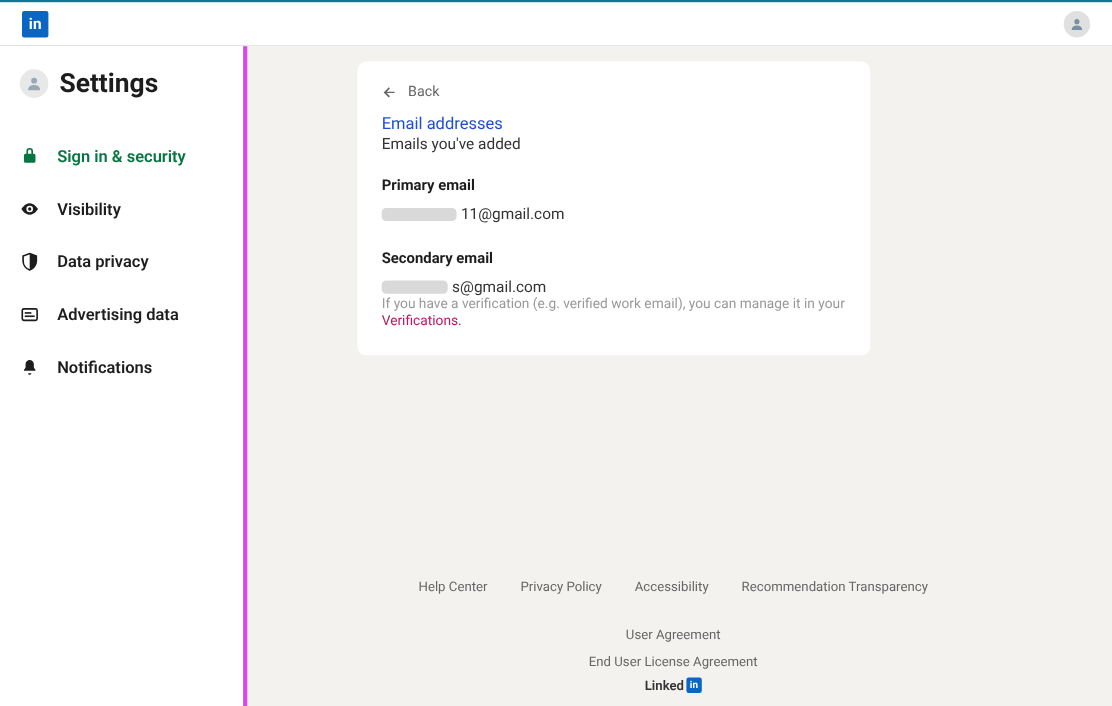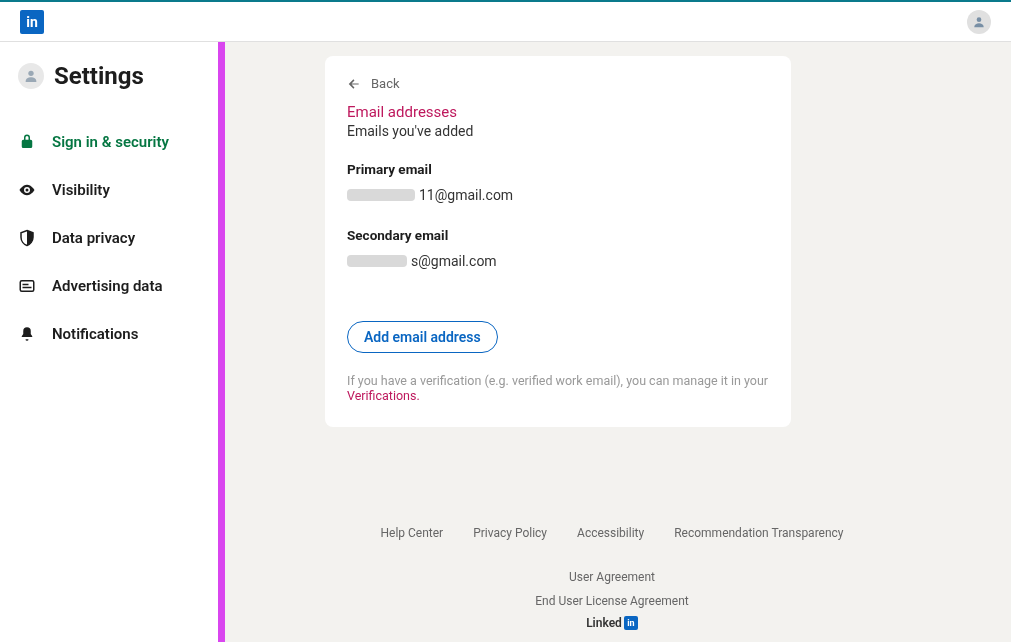--- a/index.html
+++ b/index.html
@@ -45,21 +45,21 @@
       justify-content: center;
     }
     .avatar svg { width: 14px; height: 14px; fill: #788fa5; }
     .main-area {
       display: flex;
       height: calc(100% - 42px);
     }
     .sidebar {
       width: 225px;
       background: #fff;
-      border-right: 7px solid #d946ef;
+      border-right: 4px solid #d946ef;
       padding: 20px 0 0 18px;
     }
     .settings-header {
       display: flex;
       align-items: center;
       gap: 10px;
       margin-bottom: 28px;
     }
     .settings-avatar {
       width: 26px;
@@ -119,21 +119,21 @@
       align-items: center;
       gap: 10px;
       color: #666;
       font-size: 13px;
       cursor: pointer;
       margin-bottom: 12px;
     }
     .back-row svg { width: 14px; height: 14px; fill: #666; }
     .section-title {
       font-size: 15px;
-      color: #be185d;
+      color: #1d4ed8;
       margin-bottom: 2px;
     }
     .section-sub {
       font-size: 14px;
       color: #333;
       margin-bottom: 22px;
     }
     .label {
       font-size: 13.5px;
       font-weight: 700;
@@ -336,21 +336,20 @@
       </div>
 
       <div class="label">Secondary email</div>
       <div class="email-row" style="margin-bottom:0;">
         <div class="email-left">
           <span class="redact" style="width:60px"></span>
           <span class="email-text">s@gmail.com</span>
         </div>
       </div>
 
-      <button class="add-btn">Add email address</button>
 
       <div class="verif-note">
         <span>If you have a verification (e.g. verified work email), you can manage it in your </span><span class="verif-link">Verifications.</span>
       </div>
     </div>
 
     <div class="footer">
       <div class="footer-links">
         <span>Help Center</span>
         <span>Privacy Policy</span>

